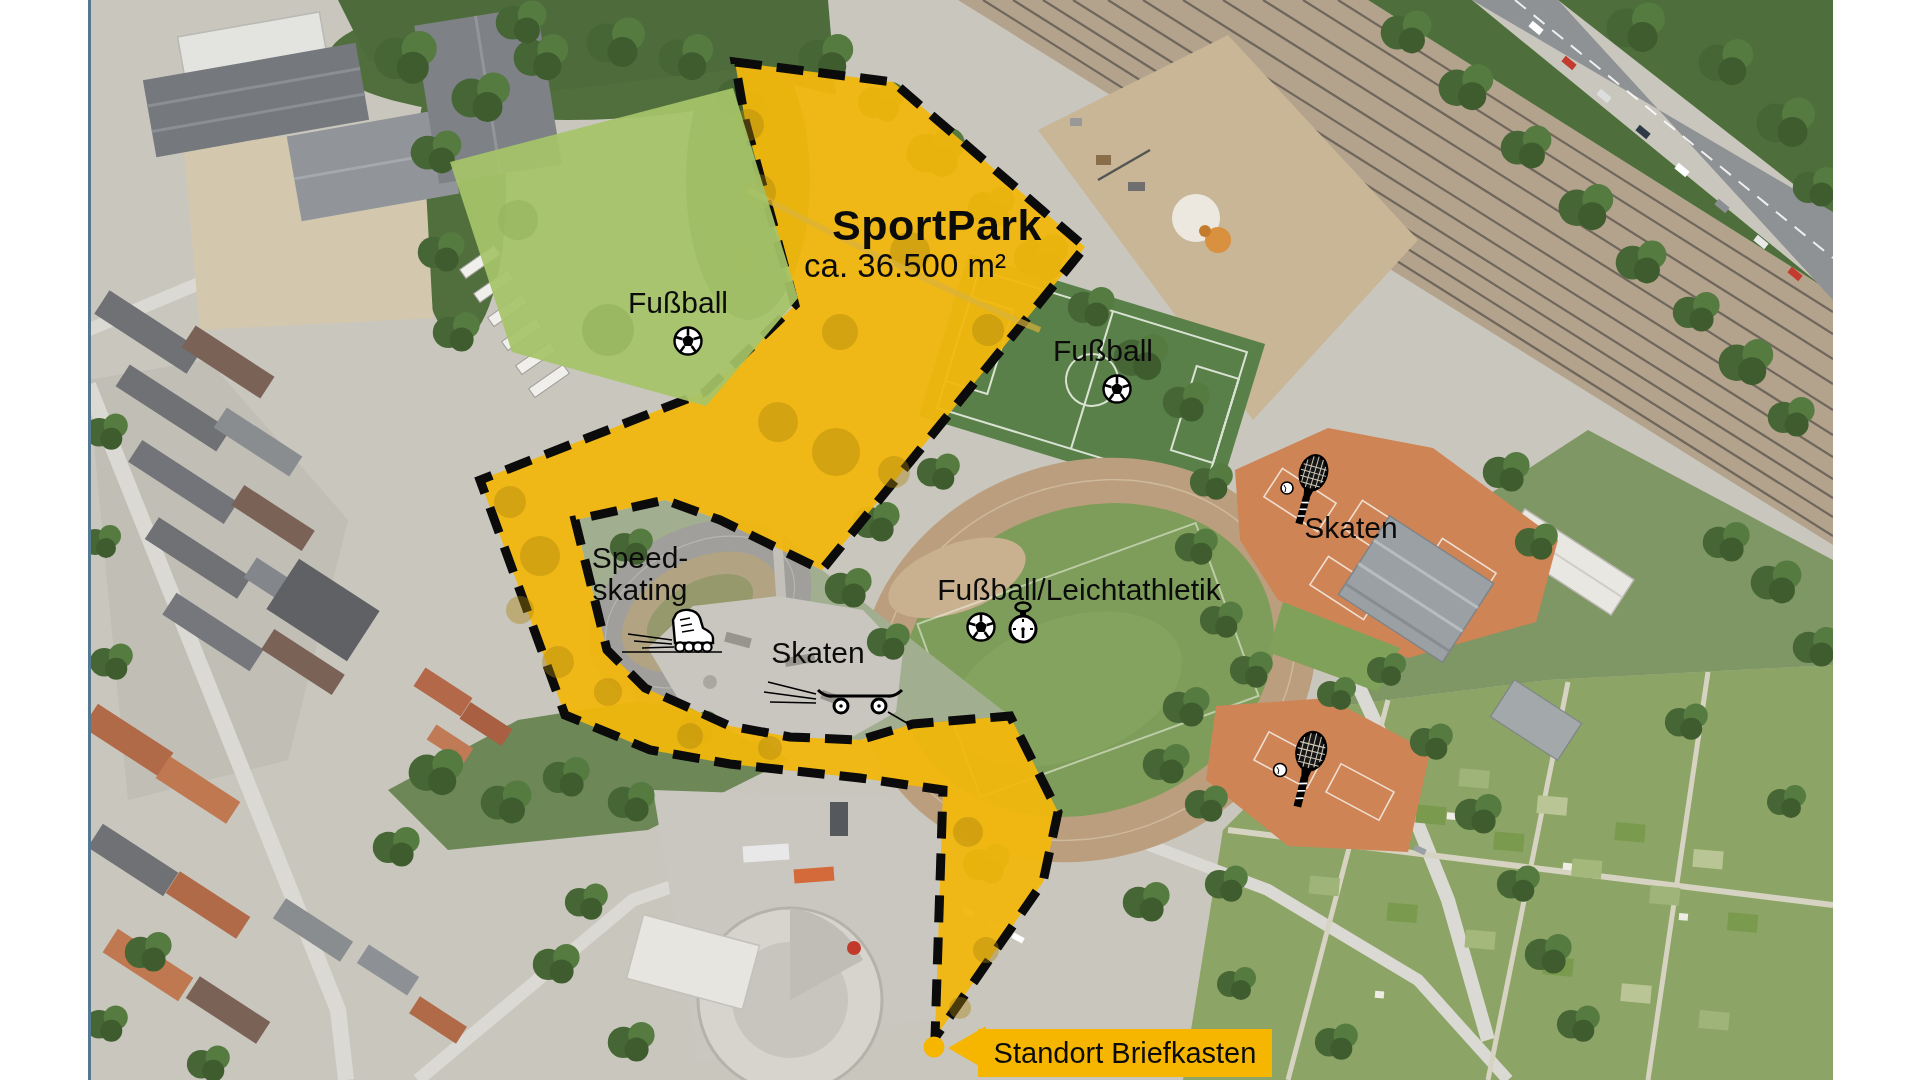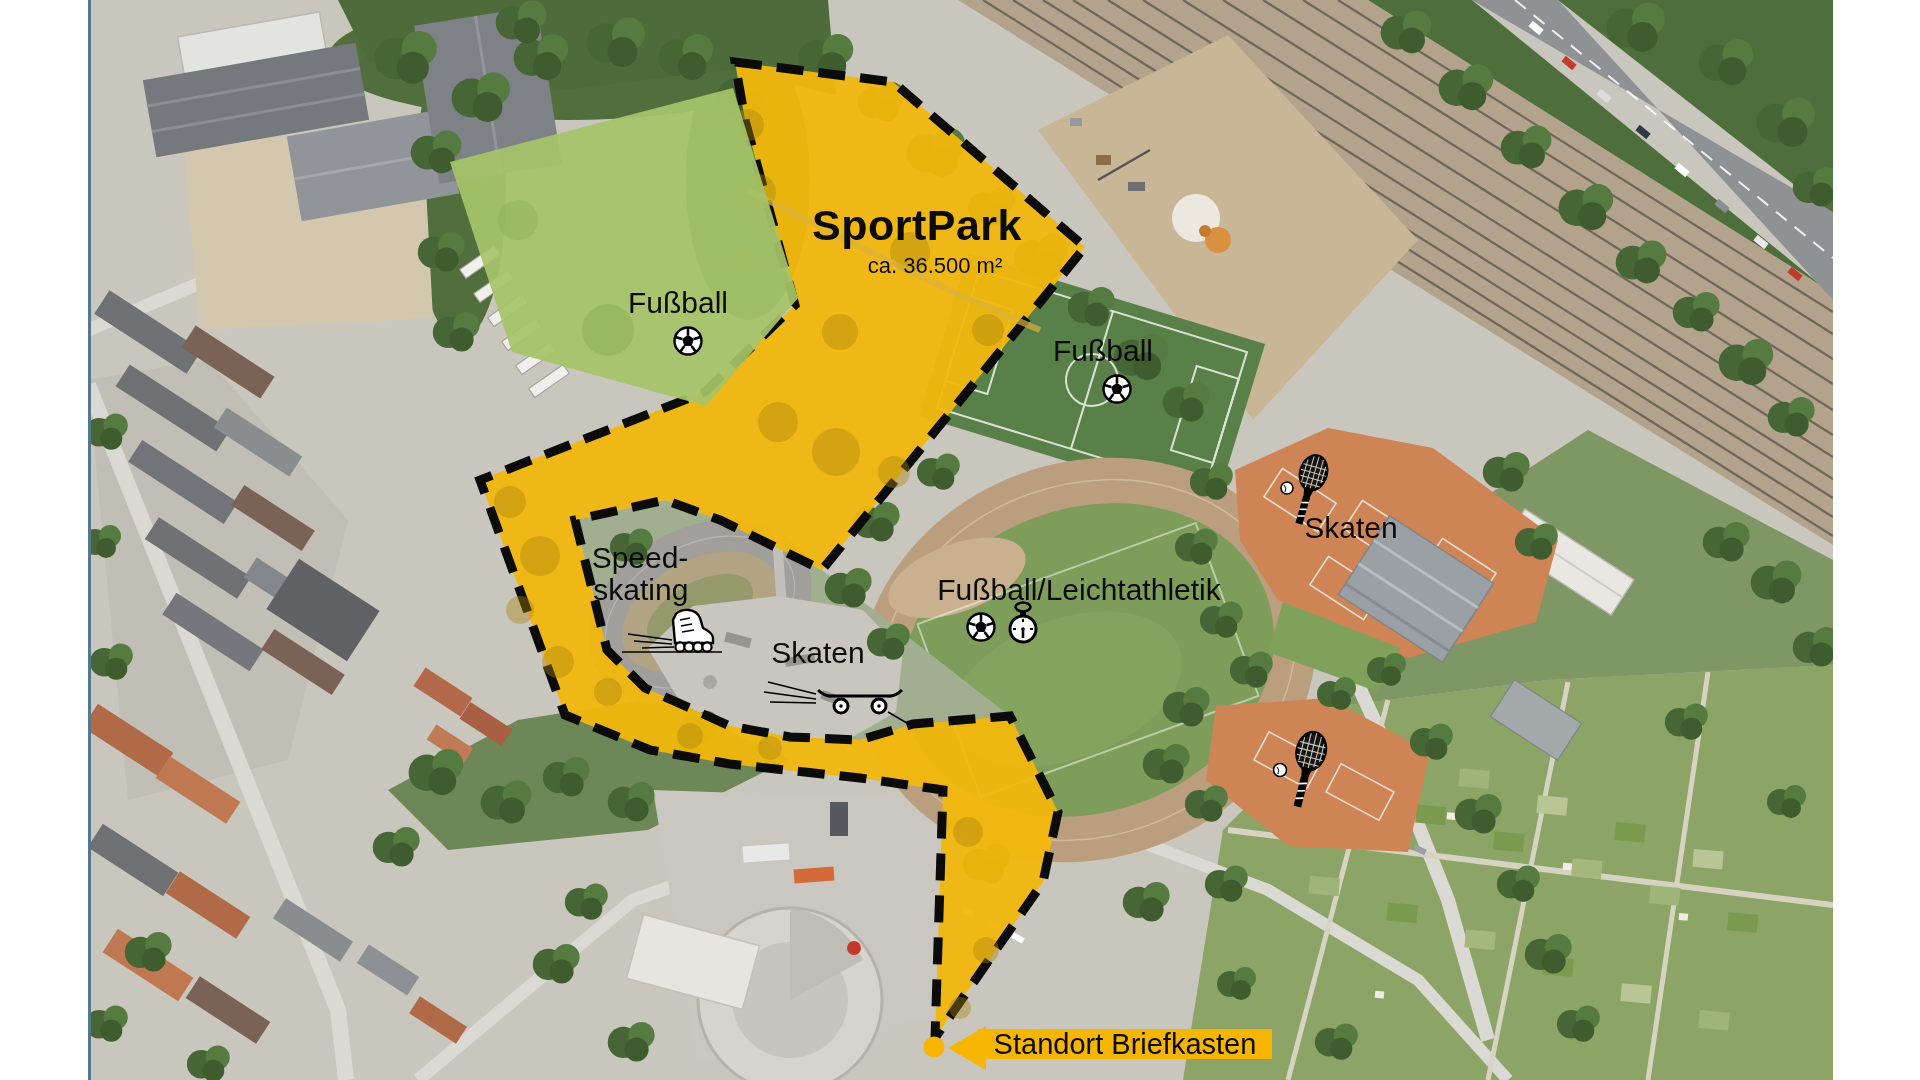--- a/index.html
+++ b/index.html
@@ -1,24 +1,24 @@
 <!DOCTYPE html>
 <html><head>
 <meta charset="utf-8">
 <style>
   html,body{margin:0;padding:0;background:#ffffff;width:1920px;height:1080px;overflow:hidden;}
   .stage{position:relative;width:1920px;height:1080px;background:#ffffff;font-family:"Liberation Sans",sans-serif;}
   .map{position:absolute;left:88px;top:0;width:1745px;height:1080px;overflow:hidden;background:#c9c6bd;}
   .map svg.scene{position:absolute;left:0;top:0;}
   .lbl{position:absolute;color:#0b0b0b;white-space:nowrap;transform:translate(-50%,-50%);text-align:center;}
-  .lbl-title{font-size:43px;font-weight:bold;letter-spacing:.5px;}
-  .lbl-sub{font-size:22px;margin-left:30px;}
-  .lbl-site{font-size:30px;text-align:right;}
+  .lbl-title{font-size:43px;font-weight:bold;letter-spacing:.5px;margin-left:20px;}
+  .lbl-sub{font-size:33px;}
+  .lbl-site{font-size:30px;}
   .lbl-speed{line-height:32px;}
-  .callout{position:absolute;left:890px;top:1029px;width:294px;height:30px;background:#f6b600;
+  .callout{position:absolute;left:890px;top:1029px;width:294px;height:48px;background:#f6b600;
            display:flex;align-items:center;justify-content:center;font-size:29px;color:#0b0b0b;transform:none;}
 </style>
 </head>
 <body>
 
 <div class="stage">
  <div class="map">
   <svg class="scene" width="1745" height="1080" viewBox="0 0 1745 1080">
    <defs>
      <g id="tree">

